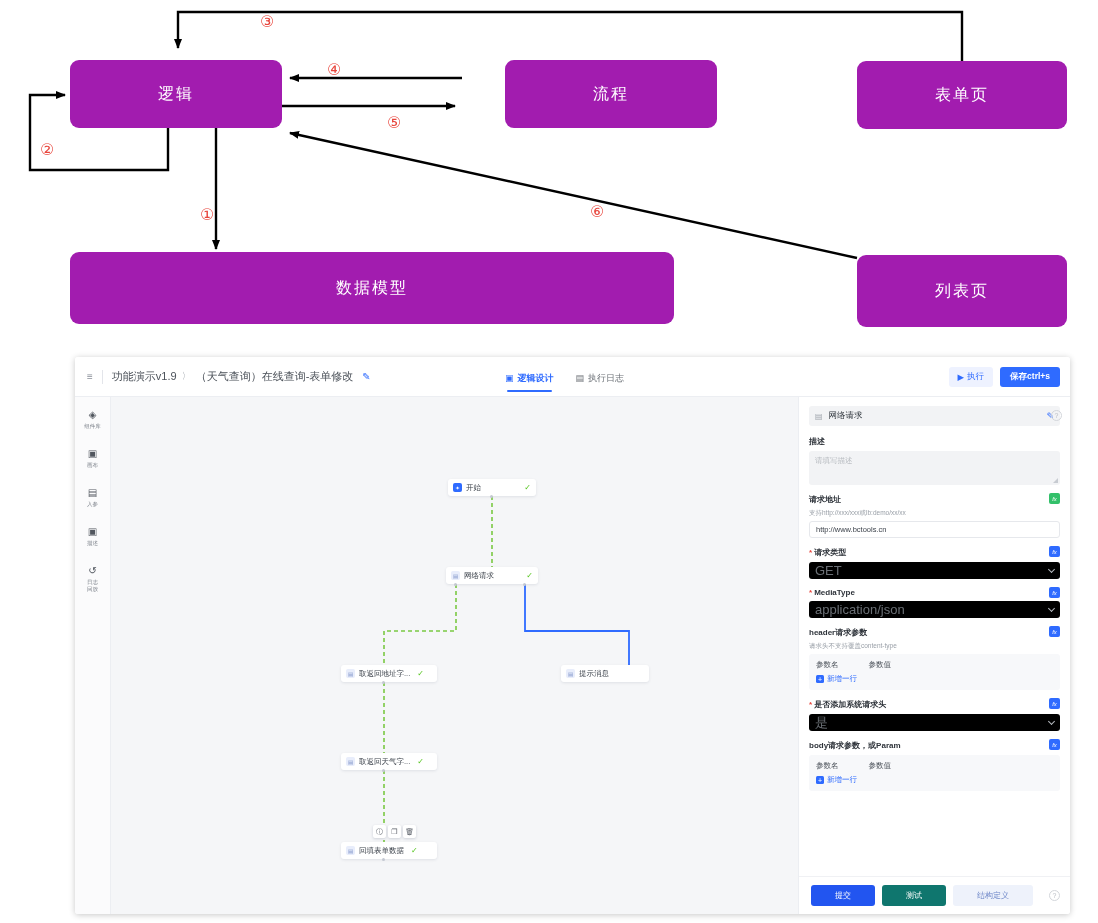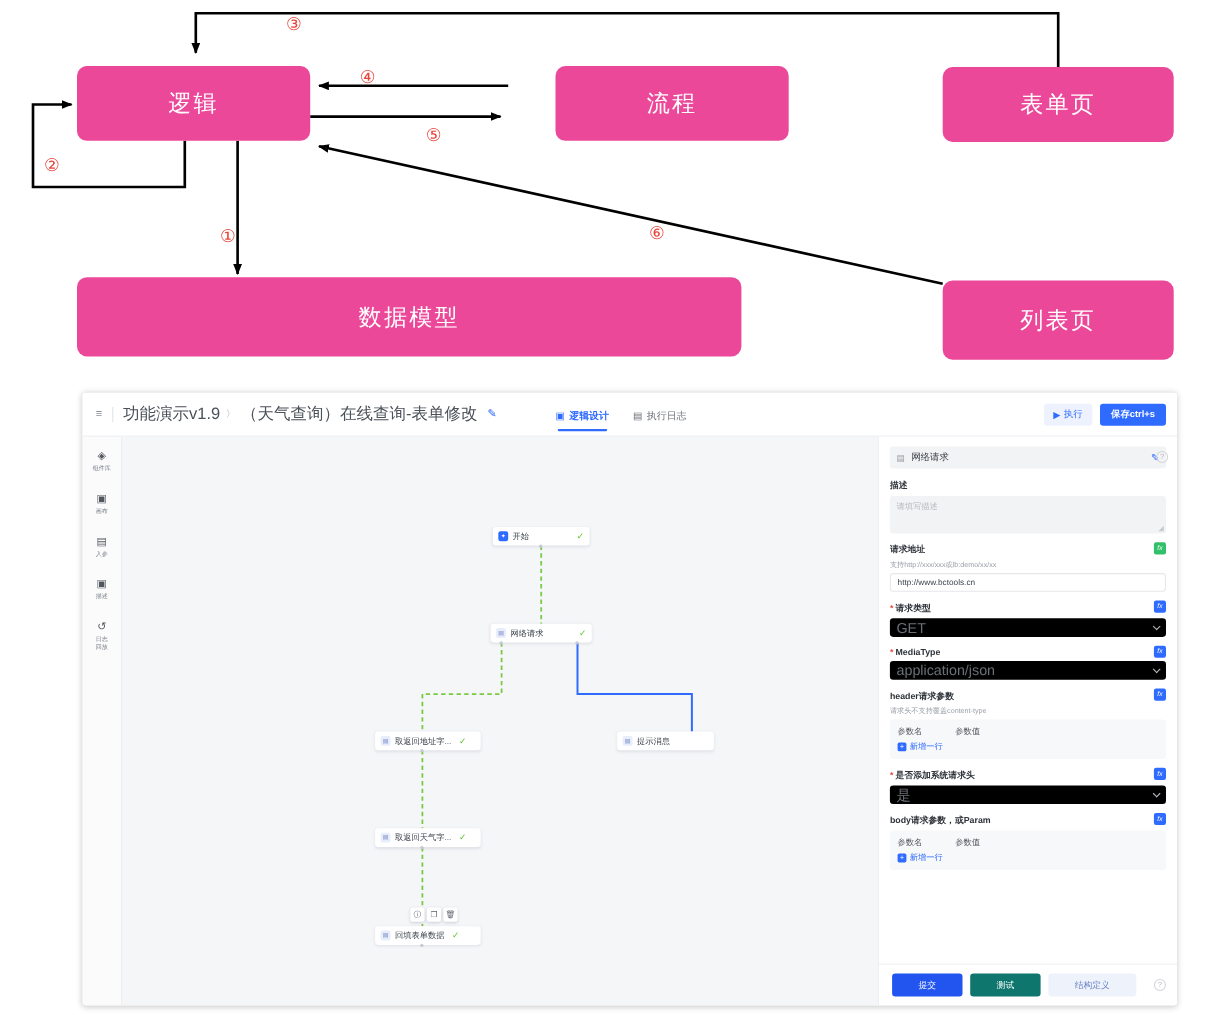--- a/index.html
+++ b/index.html
@@ -9,25 +9,25 @@
     font-family: "Liberation Sans", "DejaVu Sans", sans-serif;
     overflow: hidden;
   }
   #root { position: relative; width: 1098px; height: 923px; }
 
   
   #diagram { position: absolute; left: 0; top: 0; width: 1098px; height: 352px; background:#fff; }
   #diagram-svg { position:absolute; left:0; top:0; width:1098px; height:352px; }
   .dbox {
     position: absolute;
-    background: #ec4899;
+    background: #a21caf;
     border-radius: 9px;
     display: flex; align-items: center; justify-content: center;
     color: #ffffff;
-    font-size: 21px;
+    font-size: 16px;
     letter-spacing: 2px;
     z-index: 3;
   }
   .dlabel {
     position: absolute;
     color: #e8453c;
     font-size: 16px;
     font-family: "DejaVu Sans", sans-serif;
     z-index: 4;
   }
@@ -45,21 +45,21 @@
   
   #topbar {
     position: relative; height: 40px; width: 100%;
     background: #ffffff;
     border-bottom: 1px solid #eceef2;
     display: flex; align-items: center;
   }
   #bc-menu-icon { margin-left: 12px; color:#8a8f99; font-size: 10px; }
   .vdiv { width:1px; height:14px; background:#e3e5ea; margin: 0 9px; }
   #breadcrumb { display:flex; align-items:center; gap:5px; color:#3d4category; }
-  .bc-txt { font-size: 15px; color: #4b5159; white-space: nowrap; }
+  .bc-txt { font-size: 11px; color: #4b5159; white-space: nowrap; }
   .bc-sep { font-size: 9px; color: #9aa0a8; }
   #bc-edit-icon { color:#2f6bff; font-size:10px; margin-left:4px; }
   #tabs { position:absolute; left: 430px; top:0; height:40px; display:flex; align-items:center; gap: 22px; }
   .tab { display:flex; align-items:center; gap:4px; height:40px; padding-top:2px; font-size:9px; color:#6b7076; position:relative; }
   .tab.active { color:#2f6bff; font-weight:bold; }
   .tab.active::after { content:""; position:absolute; left:2px; right:2px; bottom:5px; height:2px; background:#2f6bff; border-radius:2px; }
   .tab-ico { font-size:9px; }
   #topbar-actions { position:absolute; right: 10px; top:0; height:40px; display:flex; align-items:center; gap:7px; }
   .btn-run {
     background: #eef2ff; color:#2f6bff; border:none;

